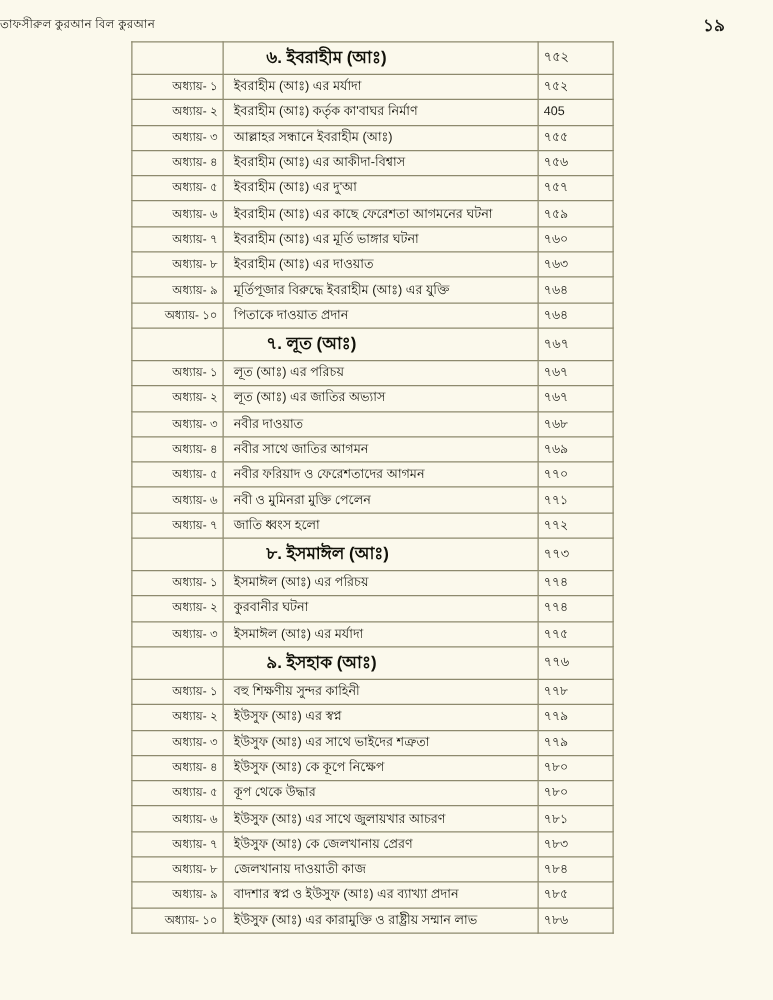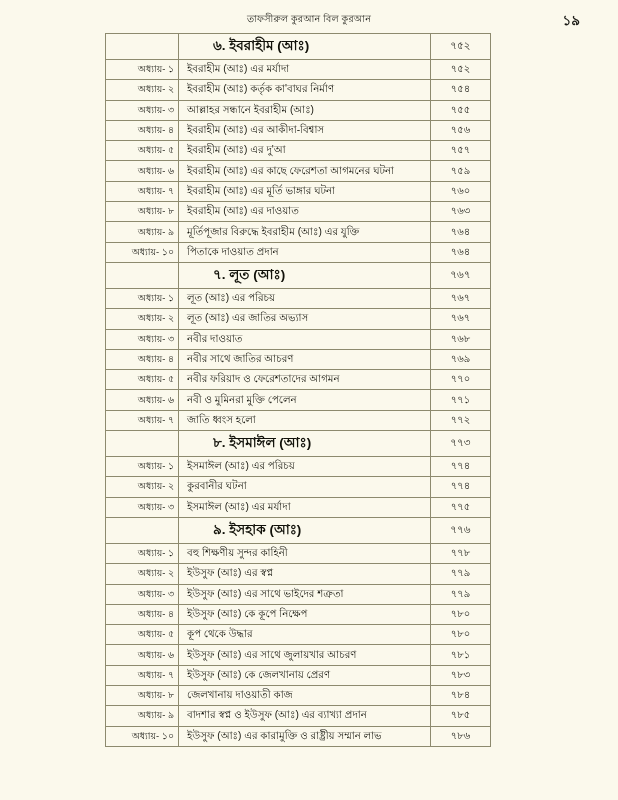--- a/index.html
+++ b/index.html
@@ -28,21 +28,21 @@
     top: 12px;
     left: 0;
     width: 618px;
     height: 22px;
   }
   .header-title {
     position: absolute;
     left: 0;
     right: 0;
     top: 0;
-    text-align: center;
+    text-align: left;
     font-size: 9.5px;
     letter-spacing: 0.2px;
     color: #25251f;
     white-space: nowrap;
   }
   .header-folio {
     position: absolute;
     right: 38px;
     top: -2px;
     font-size: 13.5px;
@@ -86,21 +86,21 @@
   .cell-title {
     font-size: 10.2px;
     text-align: left;
     padding-left: 8px !important;
     color: #17170f;
     white-space: nowrap;
     overflow: hidden;
   }
   .cell-page {
     font-size: 10px;
-    text-align: center;
+    text-align: left;
     color: #20201a;
   }
 
   tr.row-section .cell-title {
     font-size: 13.5px;
     font-weight: bold;
     padding-left: 34px !important;
     color: #111109;
   }
   tr.row-section .cell-page {
@@ -132,21 +132,21 @@
             <td class="cell-page">৭৫২</td>
           </tr>
           <tr class="row-entry">
             <td class="cell-chapter">অধ্যায়- ১</td>
             <td class="cell-title">ইবরাহীম (আঃ) এর মর্যাদা</td>
             <td class="cell-page">৭৫২</td>
           </tr>
           <tr class="row-entry">
             <td class="cell-chapter">অধ্যায়- ২</td>
             <td class="cell-title">ইবরাহীম (আঃ) কর্তৃক কা'বাঘর নির্মাণ</td>
-            <td class="cell-page">৭৫৪</td>
+            <td class="cell-page">405</td>
           </tr>
           <tr class="row-entry">
             <td class="cell-chapter">অধ্যায়- ৩</td>
             <td class="cell-title">আল্লাহর সন্ধানে ইবরাহীম (আঃ)</td>
             <td class="cell-page">৭৫৫</td>
           </tr>
           <tr class="row-entry">
             <td class="cell-chapter">অধ্যায়- ৪</td>
             <td class="cell-title">ইবরাহীম (আঃ) এর আকীদা-বিশ্বাস</td>
             <td class="cell-page">৭৫৬</td>
@@ -196,21 +196,21 @@
             <td class="cell-title">লূত (আঃ) এর জাতির অভ্যাস</td>
             <td class="cell-page">৭৬৭</td>
           </tr>
           <tr class="row-entry">
             <td class="cell-chapter">অধ্যায়- ৩</td>
             <td class="cell-title">নবীর দাওয়াত</td>
             <td class="cell-page">৭৬৮</td>
           </tr>
           <tr class="row-entry">
             <td class="cell-chapter">অধ্যায়- ৪</td>
-            <td class="cell-title">নবীর সাথে জাতির আচরণ</td>
+            <td class="cell-title">নবীর সাথে জাতির আগমন</td>
             <td class="cell-page">৭৬৯</td>
           </tr>
           <tr class="row-entry">
             <td class="cell-chapter">অধ্যায়- ৫</td>
             <td class="cell-title">নবীর ফরিয়াদ ও ফেরেশতাদের আগমন</td>
             <td class="cell-page">৭৭০</td>
           </tr>
           <tr class="row-entry">
             <td class="cell-chapter">অধ্যায়- ৬</td>
             <td class="cell-title">নবী ও মুমিনরা মুক্তি পেলেন</td>

